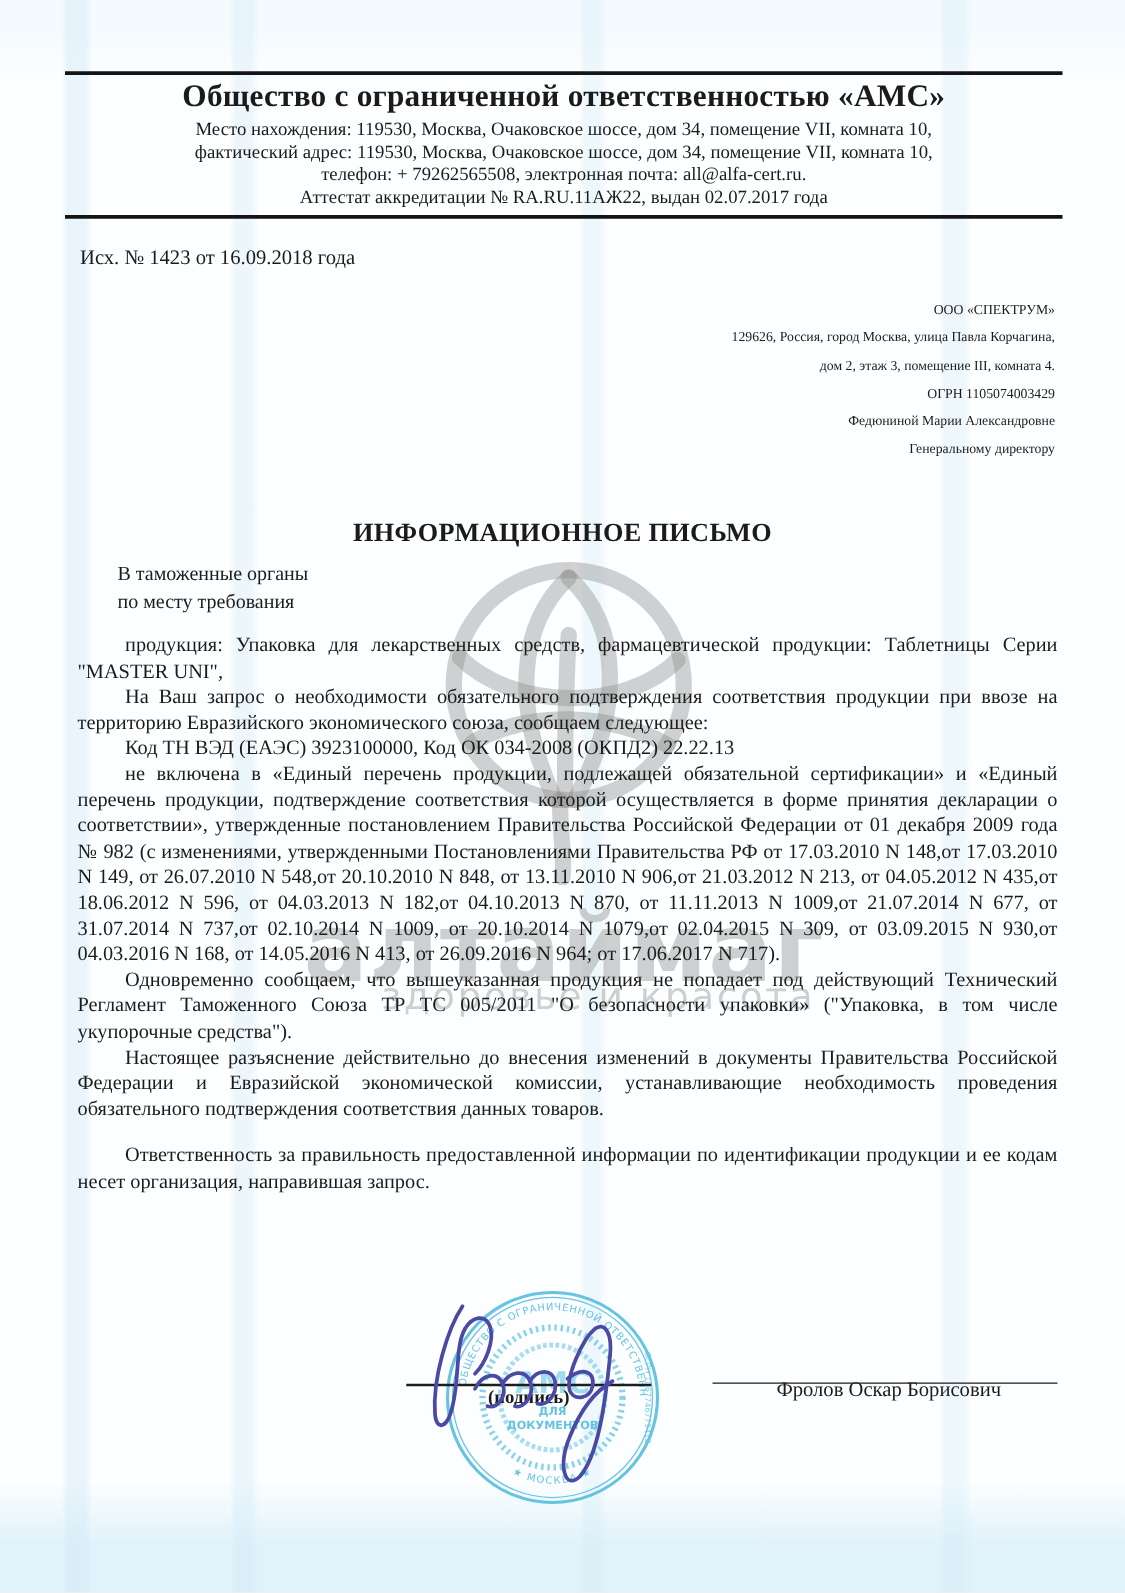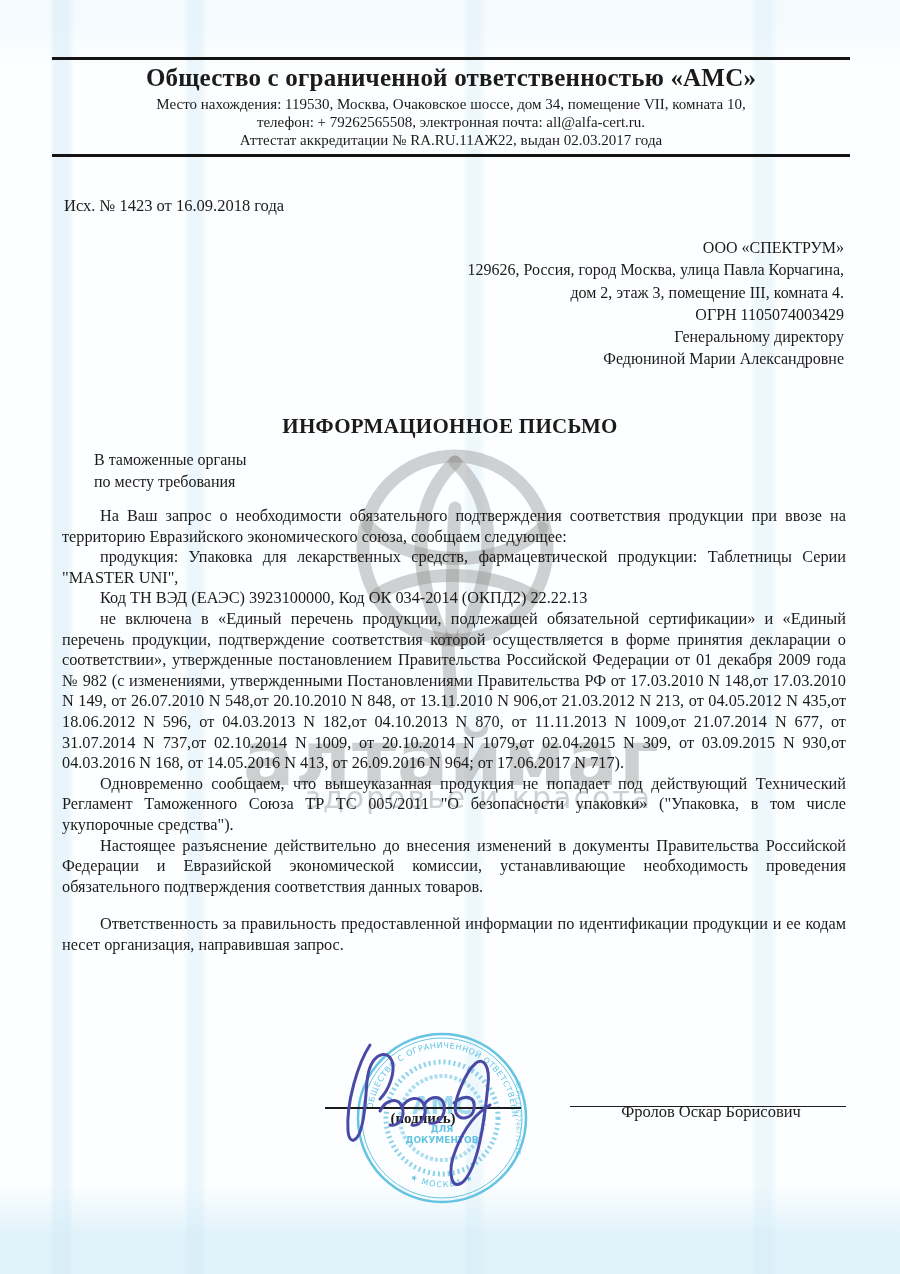--- a/index.html
+++ b/index.html
@@ -30,21 +30,21 @@
     z-index:2;
   }
   .letterhead h1{
     margin:1px 0 3px 0;
     font-size:25px; font-weight:bold; letter-spacing:.2px;
   }
   .letterhead .addr{font-size:15px; line-height:18px;}
   
   .ref{left:64px; top:196px; font-size:16.5px; z-index:2;}
   .recipient{right:56px; top:237px; width:560px; text-align:right;
-    font-size:16px; line-height:22.3px; z-index:2;}
+    font-size:11px; line-height:22.3px; z-index:2;}
   
   .doc-title{left:0; top:414px; width:900px; text-align:center;
     font-size:21px; font-weight:bold; letter-spacing:.3px; z-index:2;}
   .addressee{left:94px; top:449px; font-size:16px; line-height:22px; z-index:2;}
   
   .body{left:62px; top:506px; width:784px; z-index:2;
     font-size:16.3px; line-height:20.6px; text-align:justify;}
   .body p{margin:0; text-indent:38px;}
   .body p.gap-top{margin-top:17px;}
   
@@ -87,46 +87,47 @@
       <path d="M100,192 C100,220 104,240 102,254"></path>
     </g>
   </svg>
 
   <div class="abs wm-brand">алтаймаг</div>
   <div class="abs wm-tagline">здоровье и красота</div>
 
   <div class="abs letterhead">
     <h1>Общество с ограниченной ответственностью «АМС»</h1>
     <div class="addr">Место нахождения: 119530, Москва, Очаковское шоссе, дом 34, помещение VII, комната 10,</div>
+    <div class="addr">фактический адрес: 119530, Москва, Очаковское шоссе, дом 34, помещение VII, комната 10,</div>
     <div class="addr">телефон: + 79262565508, электронная почта: all@alfa-cert.ru.</div>
-    <div class="addr">Аттестат аккредитации № RA.RU.11АЖ22, выдан 02.03.2017 года</div>
+    <div class="addr">Аттестат аккредитации № RA.RU.11АЖ22, выдан 02.07.2017 года</div>
   </div>
 
   <div class="abs ref">Исх. № 1423 от 16.09.2018 года</div>
 
   <div class="abs recipient">
     <div>ООО «СПЕКТРУМ»</div>
     <div>129626, Россия, город Москва, улица Павла Корчагина,</div>
     <div>дом 2, этаж 3, помещение III, комната 4.</div>
     <div>ОГРН 1105074003429</div>
+    <div>Федюниной Марии Александровне</div>
     <div>Генеральному директору</div>
-    <div>Федюниной Марии Александровне</div>
   </div>
 
   <div class="abs doc-title">ИНФОРМАЦИОННОЕ ПИСЬМО</div>
 
   <div class="abs addressee">
     <div>В таможенные органы</div>
     <div>по месту требования</div>
   </div>
 
   <div class="abs body">
+    <p>продукция: Упаковка для лекарственных средств, фармацевтической продукции: Таблетницы Серии "MASTER UNI",</p>
     <p>На Ваш запрос о необходимости обязательного подтверждения соответствия продукции при ввозе на территорию Евразийского экономического союза, сообщаем следующее:</p>
-    <p>продукция: Упаковка для лекарственных средств, фармацевтической продукции: Таблетницы Серии "MASTER UNI",</p>
-    <p>Код ТН ВЭД (ЕАЭС) 3923100000, Код ОК 034-2014 (ОКПД2)  22.22.13</p>
+    <p>Код ТН ВЭД (ЕАЭС) 3923100000, Код ОК 034-2008 (ОКПД2)  22.22.13</p>
     <p>не включена в «Единый перечень продукции, подлежащей обязательной сертификации» и «Единый перечень продукции, подтверждение соответствия которой осуществляется в форме принятия декларации о соответствии», утвержденные  постановлением Правительства Российской Федерации от 01 декабря 2009 года № 982 (с изменениями, утвержденными Постановлениями Правительства РФ от 17.03.2010 N 148,от 17.03.2010 N 149, от 26.07.2010 N 548,от 20.10.2010 N 848, от 13.11.2010 N 906,от 21.03.2012 N 213, от 04.05.2012 N 435,от 18.06.2012 N 596, от 04.03.2013 N 182,от 04.10.2013 N 870, от 11.11.2013 N 1009,от 21.07.2014 N 677, от 31.07.2014 N 737,от 02.10.2014 N 1009, от 20.10.2014 N 1079,от 02.04.2015 N 309, от 03.09.2015 N 930,от 04.03.2016 N 168, от 14.05.2016 N 413, от 26.09.2016 N 964; от 17.06.2017 N 717).</p>
     <p>Одновременно сообщаем, что вышеуказанная продукция не попадает под действующий Технический Регламент Таможенного Союза ТР ТС 005/2011 "О безопасности упаковки» ("Упаковка, в том числе укупорочные средства").</p>
     <p>Настоящее разъяснение действительно до внесения изменений в документы Правительства Российской Федерации и Евразийской экономической комиссии, устанавливающие необходимость проведения обязательного подтверждения соответствия данных товаров.</p>
     <p class="gap-top">Ответственность за правильность предоставленной информации по идентификации продукции и ее кодам несет организация, направившая запрос.</p>
   </div>
 
   <svg class="abs stamp" width="172" height="172" viewBox="0 0 172 172">
     <defs>
       <path id="arcTop" d="M16,86 A70,70 0 1 1 156,86"></path>
       <path id="arcBot" d="M30,124 A66,66 0 0 0 142,124"></path>

